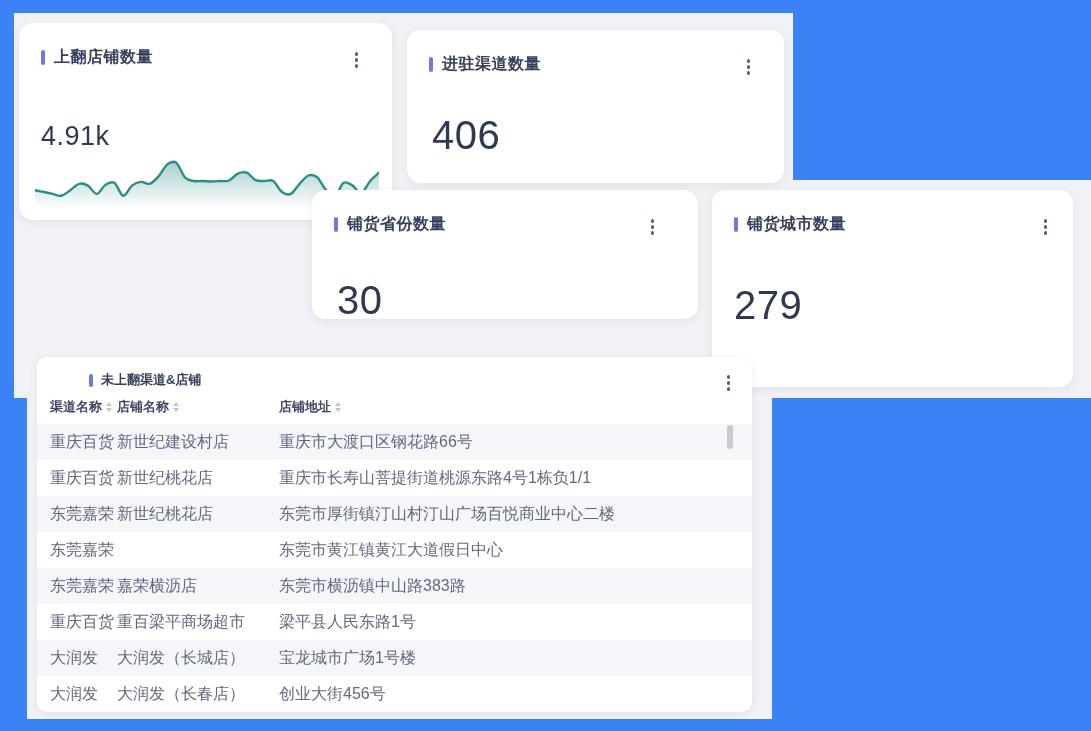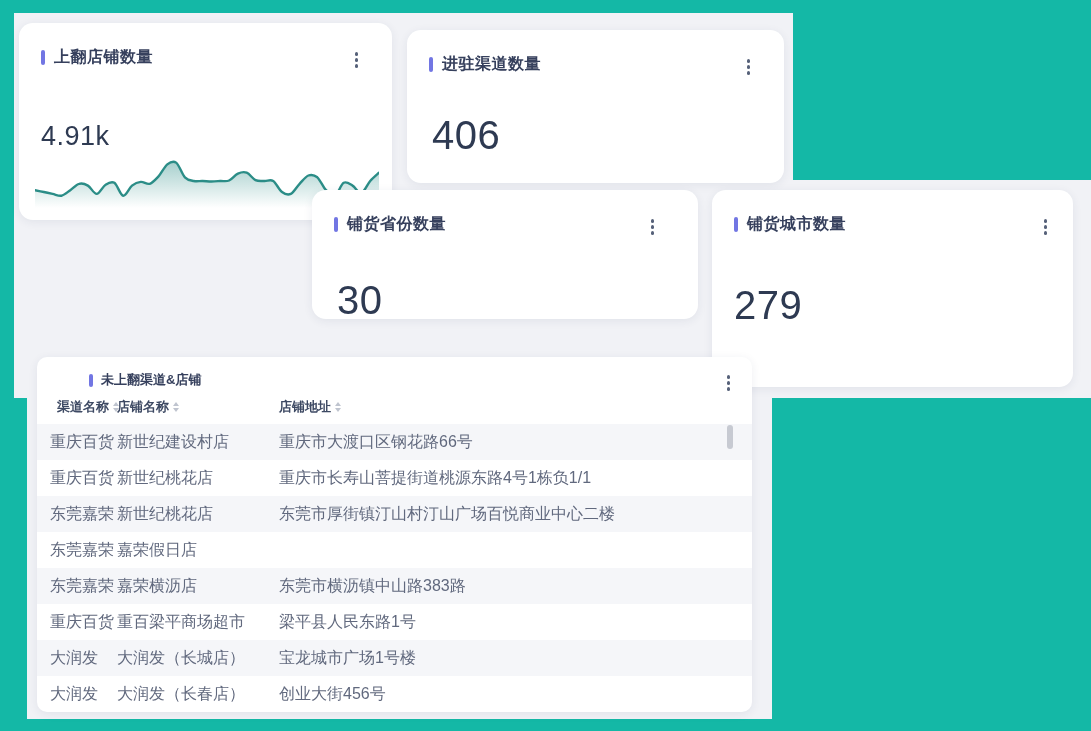--- a/index.html
+++ b/index.html
@@ -1,17 +1,17 @@
 <!DOCTYPE html>
 <html><head>
 <meta charset="utf-8">
 <style>
   html,body{margin:0;padding:0;background:#ffffff;}
   body{font-family:"Liberation Sans","DejaVu Sans",sans-serif;}
-  #stage{position:relative;width:1091px;height:731px;background:#14b8a6;overflow:hidden;text-align:center;}
+  #stage{position:relative;width:1091px;height:731px;background:#3b82f6;overflow:hidden;text-align:center;}
 
   .canvas-bg{position:absolute;background:#f1f2f6;}
 
   .card{position:absolute;background:#ffffff;border-radius:14px;
         box-shadow:0 2px 10px rgba(40,50,90,0.08);}
   .card-head{position:absolute;left:22px;top:24px;display:flex;align-items:center;gap:9px;}
   .accent{width:4px;height:15px;border-radius:2px;background:#7276e3;flex:none;}
   .card-title{font-size:16px;font-weight:bold;color:#36405d;letter-spacing:.5px;white-space:nowrap;}
   .kebab{position:absolute;top:27px;display:inline-flex;flex-direction:column;gap:2.5px;cursor:pointer;padding:2px;}
   .kebab i{width:3.5px;height:3.5px;border-radius:50%;background:#566179;}
@@ -114,21 +114,21 @@
       <span class="accent" style="height:13px;"></span>
       <span class="tbl-title">未上翻渠道&amp;店铺</span>
     </div>
     <span class="kebab" style="right:20px;top:16px;">
         <i></i>
         <i></i>
         <i></i>
       </span>
 
     <div class="cols">
-      <div class="col-h c0" style="left:20px;">
+      <div class="col-h c0" style="left:13px;">
         <span>渠道名称</span>
         <span class="sorter">
             <i class="up"></i>
             <i class="dn"></i>
           </span>
       </div>
       <div class="col-h" style="left:80px;">
         <span>店铺名称</span>
         <span class="sorter">
             <i class="up"></i>
@@ -155,21 +155,21 @@
         <span class="tcell c1">新世纪桃花店</span>
         <span class="tcell c2">重庆市长寿山菩提街道桃源东路4号1栋负1/1</span>
       </div>
       <div class="trow striped">
         <span class="tcell c0">东莞嘉荣</span>
         <span class="tcell c1">新世纪桃花店</span>
         <span class="tcell c2">东莞市厚街镇汀山村汀山广场百悦商业中心二楼</span>
       </div>
       <div class="trow">
         <span class="tcell c0">东莞嘉荣</span>
-        <span class="tcell c1">嘉荣假日店</span>
+        <span class="tcell c2">东莞市黄江镇黄江大道假日中心</span>
       </div>
       <div class="trow striped">
         <span class="tcell c0">东莞嘉荣</span>
         <span class="tcell c1">嘉荣横沥店</span>
         <span class="tcell c2">东莞市横沥镇中山路383路</span>
       </div>
       <div class="trow">
         <span class="tcell c0">重庆百货</span>
         <span class="tcell c1">重百梁平商场超市</span>
         <span class="tcell c2">梁平县人民东路1号</span>

